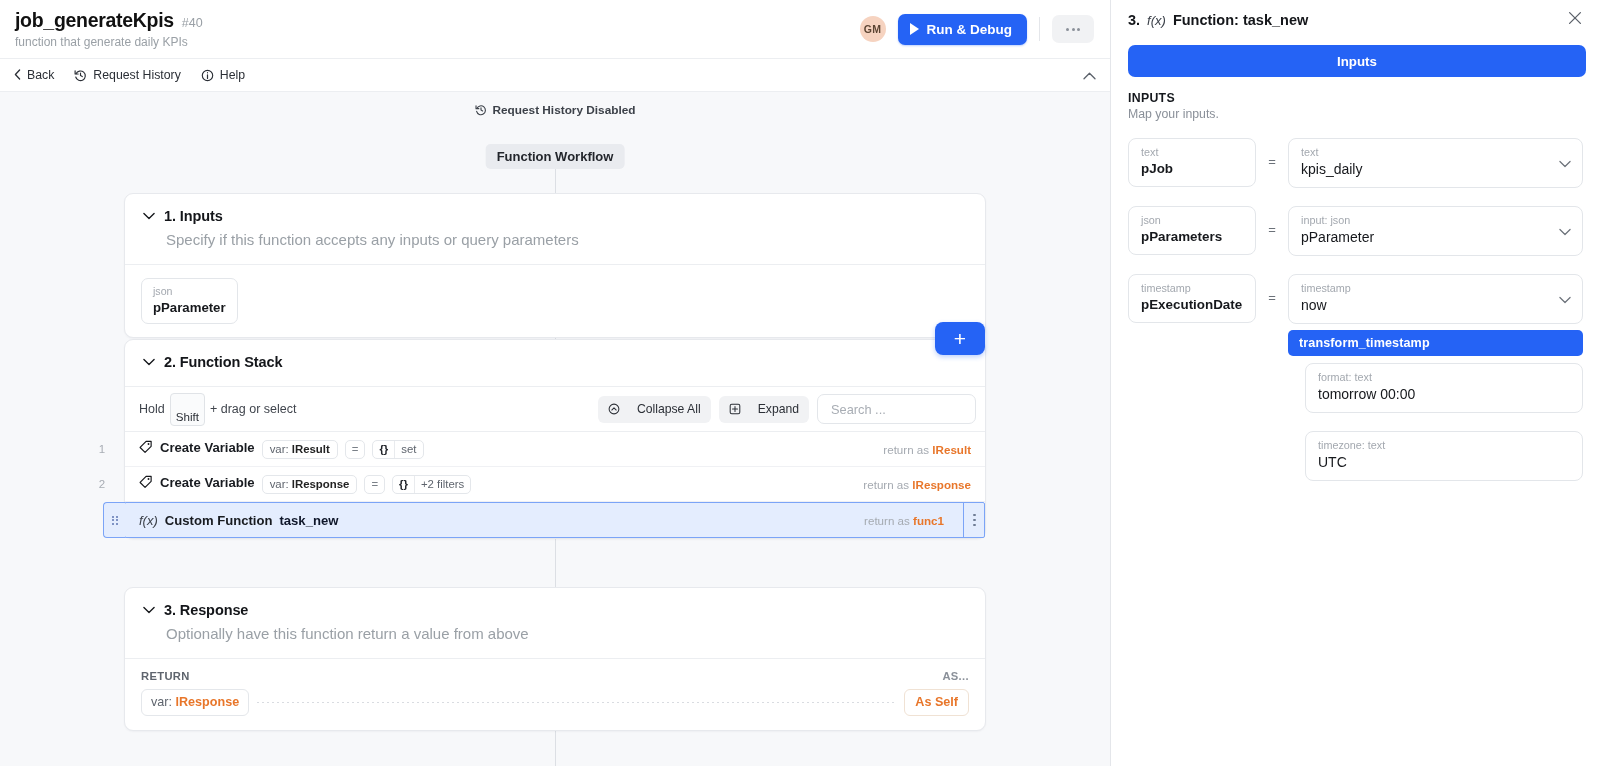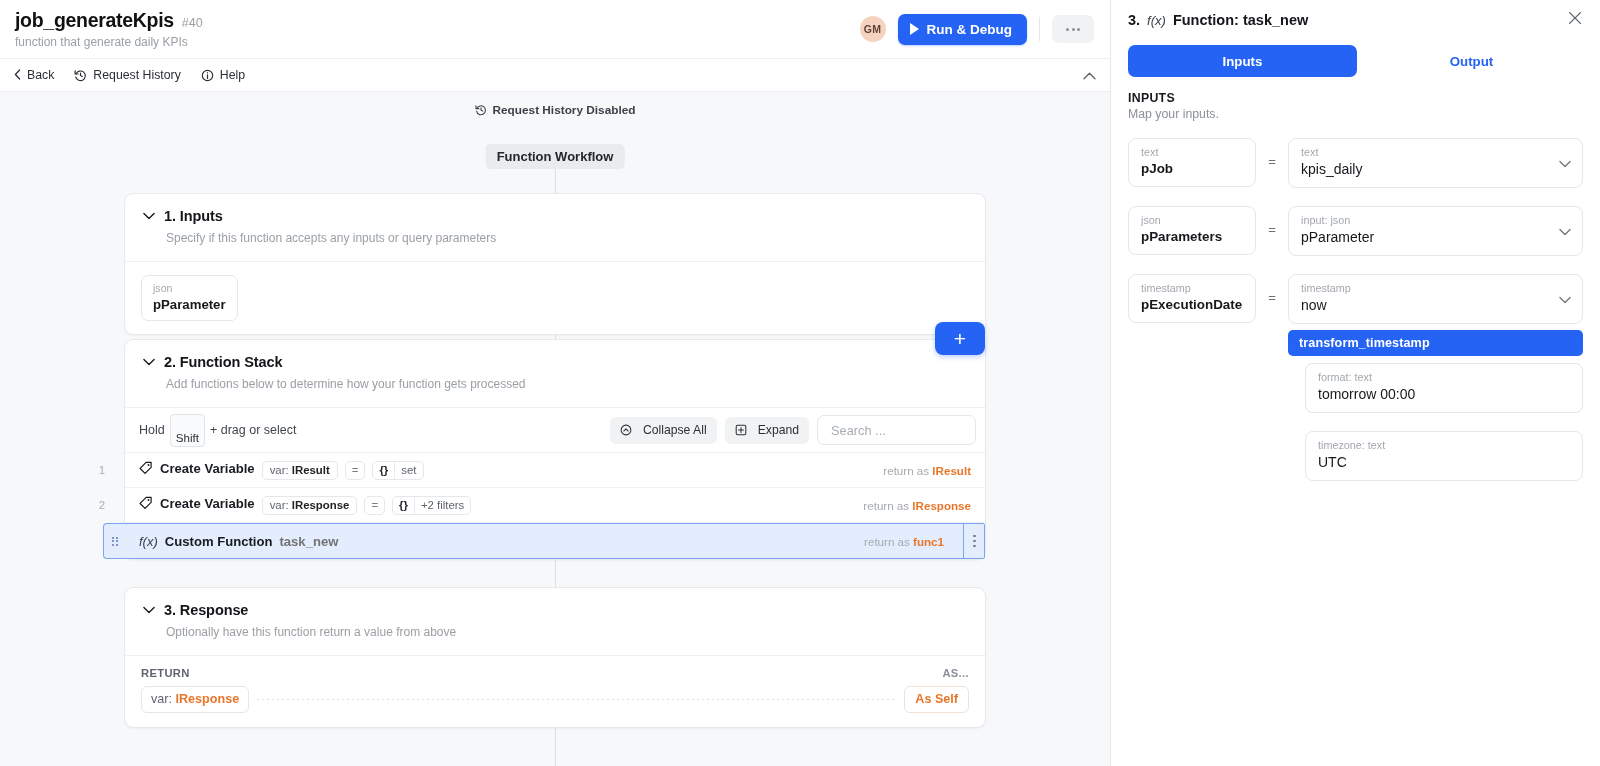--- a/index.html
+++ b/index.html
@@ -89,21 +89,21 @@
 
   .card {
     position: absolute; background: #fff; border: 1px solid #e7e9ed;
     border-radius: 9px; box-shadow: 0 1px 2px rgba(16,24,40,.04);
     overflow: visible;
   }
   .card-head { padding: 14px 18px 16px 18px; }
   .card-title { display: flex; align-items: center; gap: 9px; }
   .chev-d { flex: 0 0 auto; }
   .card-title .t { font-size: 14.5px; font-weight: bold; color: #14161a; letter-spacing: -0.1px; }
-  .card-desc { font-size: 12px; color: #9aa0a6; margin: 7px 0 0 23px; }
+  .card-desc { font-size: 15px; color: #9aa0a6; margin: 7px 0 0 23px; }
   .card-body { border-top: 1px solid #eceef1; padding: 13px 16px; }
 
   .chip-field {
     border: 1px solid #e3e6ea; border-radius: 7px; padding: 6px 11px 7px 11px;
     display: inline-block; min-width: 84px; background: #fff;
   }
   .chip-field .k { font-size: 10.6px; color: #a3a8af; line-height: 1.25; }
   .chip-field .v { font-size: 13.2px; font-weight: bold; color: #16181c; line-height: 1.3; margin-top: 1px; }
 
   
@@ -120,21 +120,21 @@
   }
   .hint { font-size: 12.5px; color: #40454d; display: flex; align-items: center; gap: 5px; }
   .kbd {
     border: 1px solid #e0e3e7; background: #fafbfc; border-radius: 4px;
     padding: 16px 5px 2px; font-size: 11.6px; color: #2b2f36;
   }
   .tb-right { margin-left: auto; display: flex; align-items: center; gap: 8px; }
   .gbtn {
     background: #f1f2f4; border: none; border-radius: 6px; height: 27px;
     padding: 0 10px; font-size: 12.2px; color: #2b2f36; font-family: inherit;
-    display: flex; align-items: center; gap: 11px; cursor: pointer;
+    display: flex; align-items: center; gap: 17px; cursor: pointer;
   }
   .search-box {
     border: 1px solid #e3e6ea; border-radius: 7px; height: 30px; width: 159px;
     display: flex; align-items: center; padding: 0 11px; background: #fff;
   }
   .search-box input {
     border: none; outline: none; width: 100%; font-size: 12.8px;
     font-family: inherit; color: #2b2f36; background: transparent;
   }
   .search-box input::placeholder { color: #a8adb4; }
@@ -145,21 +145,21 @@
     height: 35px; display: flex; align-items: center; position: relative;
     border-bottom: 1px solid #f0f1f4;
   }
   .row:last-child { border-bottom: none; }
   .row-num {
     position: absolute; left: -38px; width: 30px; text-align: center;
     font-size: 11.5px; color: #a8adb4;
   }
   .row-in { display: flex; align-items: flex-start; gap: 7px; padding-left: 14px; flex: 1 1 auto; min-width: 0; }
   .row-label { font-size: 13.1px; font-weight: bold; color: #181b20; white-space: nowrap; }
-  .row-label.lnk { color: #737373; }
+  .row-label.lnk { color: #0f172a; }
   .badge {
     border: 1px solid #e4e7eb; border-radius: 5px; background: #fff;
     font-size: 11.4px; color: #5e646d; padding: 2px 7px 3px; white-space: nowrap;
   }
   .badge b { color: #222; font-weight: bold; }
   .badge.split { padding: 0; display: flex; align-items: stretch; overflow: hidden; }
   .badge.split span { padding: 2px 6px 3px; display: flex; align-items: center; }
   .badge.split span:first-child { color: #23262c; font-weight: bold; border-right: 1px solid #e9ebee; }
   .badge.eq { padding: 2px 6px 3px; color: #7a8088; }
   .ret {
@@ -360,21 +360,20 @@
           <button class="add-btn">
             <span>+</span>
           </button>
           <div class="card-head">
             <div class="card-title">
               <svg class="chev-d" width="12" height="8" viewBox="0 0 13 8">
                 <path d="M1 1.3 6.5 6.7 12 1.3" fill="none" stroke="#14161a" stroke-width="1.45" stroke-linecap="round" stroke-linejoin="round"></path>
               </svg>
               <span class="t">2. Function Stack</span>
             </div>
-            <div class="card-desc">Add functions below to determine how your function gets processed</div>
           </div>
 
           <div class="stack-toolbar">
             <div class="hint">
               <span>Hold</span>
               <span class="kbd">Shift</span>
               <span>+ drag or select</span>
             </div>
             <div class="tb-right">
               <button class="gbtn">
@@ -513,21 +512,20 @@
       </div>
       <span class="close-x">
         <svg width="14" height="14" viewBox="0 0 14 14">
           <path d="M1.6 1.6 12.4 12.4M12.4 1.6 1.6 12.4" stroke="#5b616a" stroke-width="1.3" stroke-linecap="round"></path>
         </svg>
       </span>
     </div>
 
     <div class="tabs">
       <button class="tab active">Inputs</button>
-      <button class="tab">Output</button>
     </div>
 
     <div class="panel-body">
       <div class="sec-title">INPUTS</div>
       <div class="sec-sub">Map your inputs.</div>
 
       <div class="maps">
 
         <div class="map-row">
           <div class="map-left">

